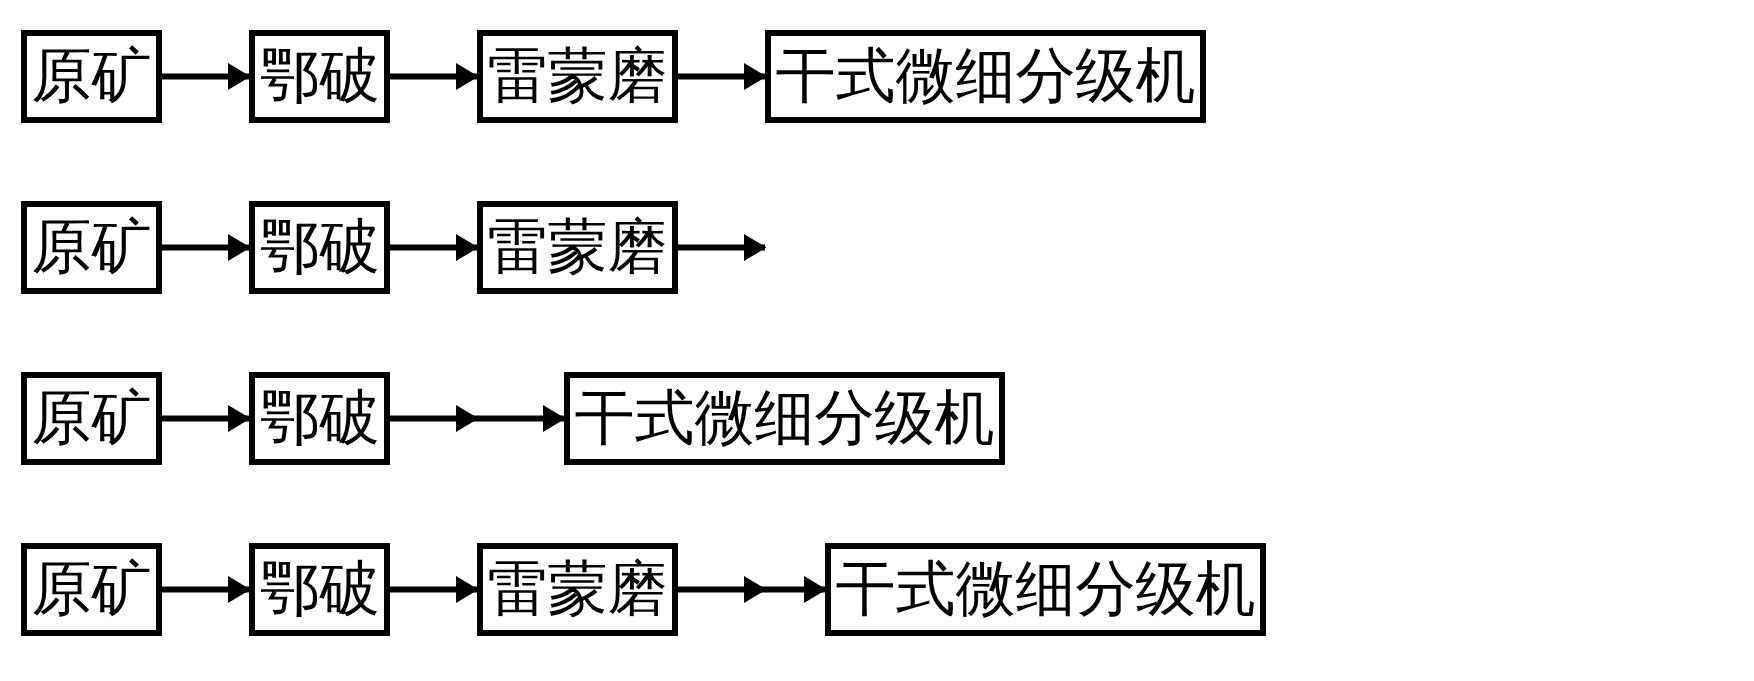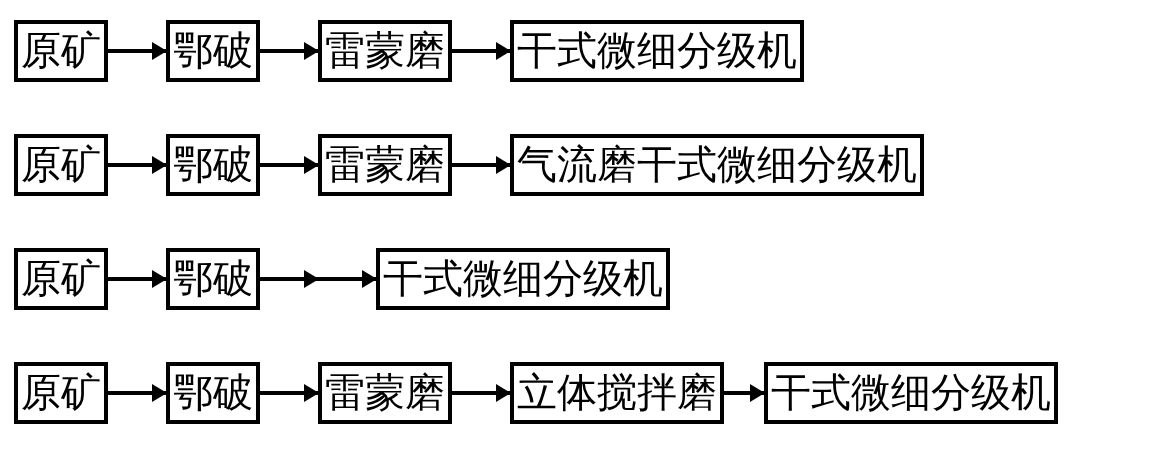--- a/index.html
+++ b/index.html
@@ -94,23 +94,20 @@
       </div>
       <div class="arrow"></div>
       <div class="flow-box">
         <span class="label">鄂破</span>
       </div>
       <div class="arrow"></div>
       <div class="flow-box">
         <span class="label">雷蒙磨</span>
       </div>
       <div class="arrow"></div>
-      <div class="flow-box">
-        <span class="label">气流磨干式微细分级机</span>
-      </div>
     </div>
     <div class="flow-row">
       <div class="flow-box">
         <span class="label">原矿</span>
       </div>
       <div class="arrow"></div>
       <div class="flow-box">
         <span class="label">鄂破</span>
       </div>
       <div class="arrow"></div>
@@ -125,21 +122,18 @@
       </div>
       <div class="arrow"></div>
       <div class="flow-box">
         <span class="label">鄂破</span>
       </div>
       <div class="arrow"></div>
       <div class="flow-box">
         <span class="label">雷蒙磨</span>
       </div>
       <div class="arrow"></div>
-      <div class="flow-box">
-        <span class="label">立体搅拌磨</span>
-      </div>
       <div class="arrow arrow-short"></div>
       <div class="flow-box">
         <span class="label">干式微细分级机</span>
       </div>
     </div>
   </div>
 
 </body></html>

